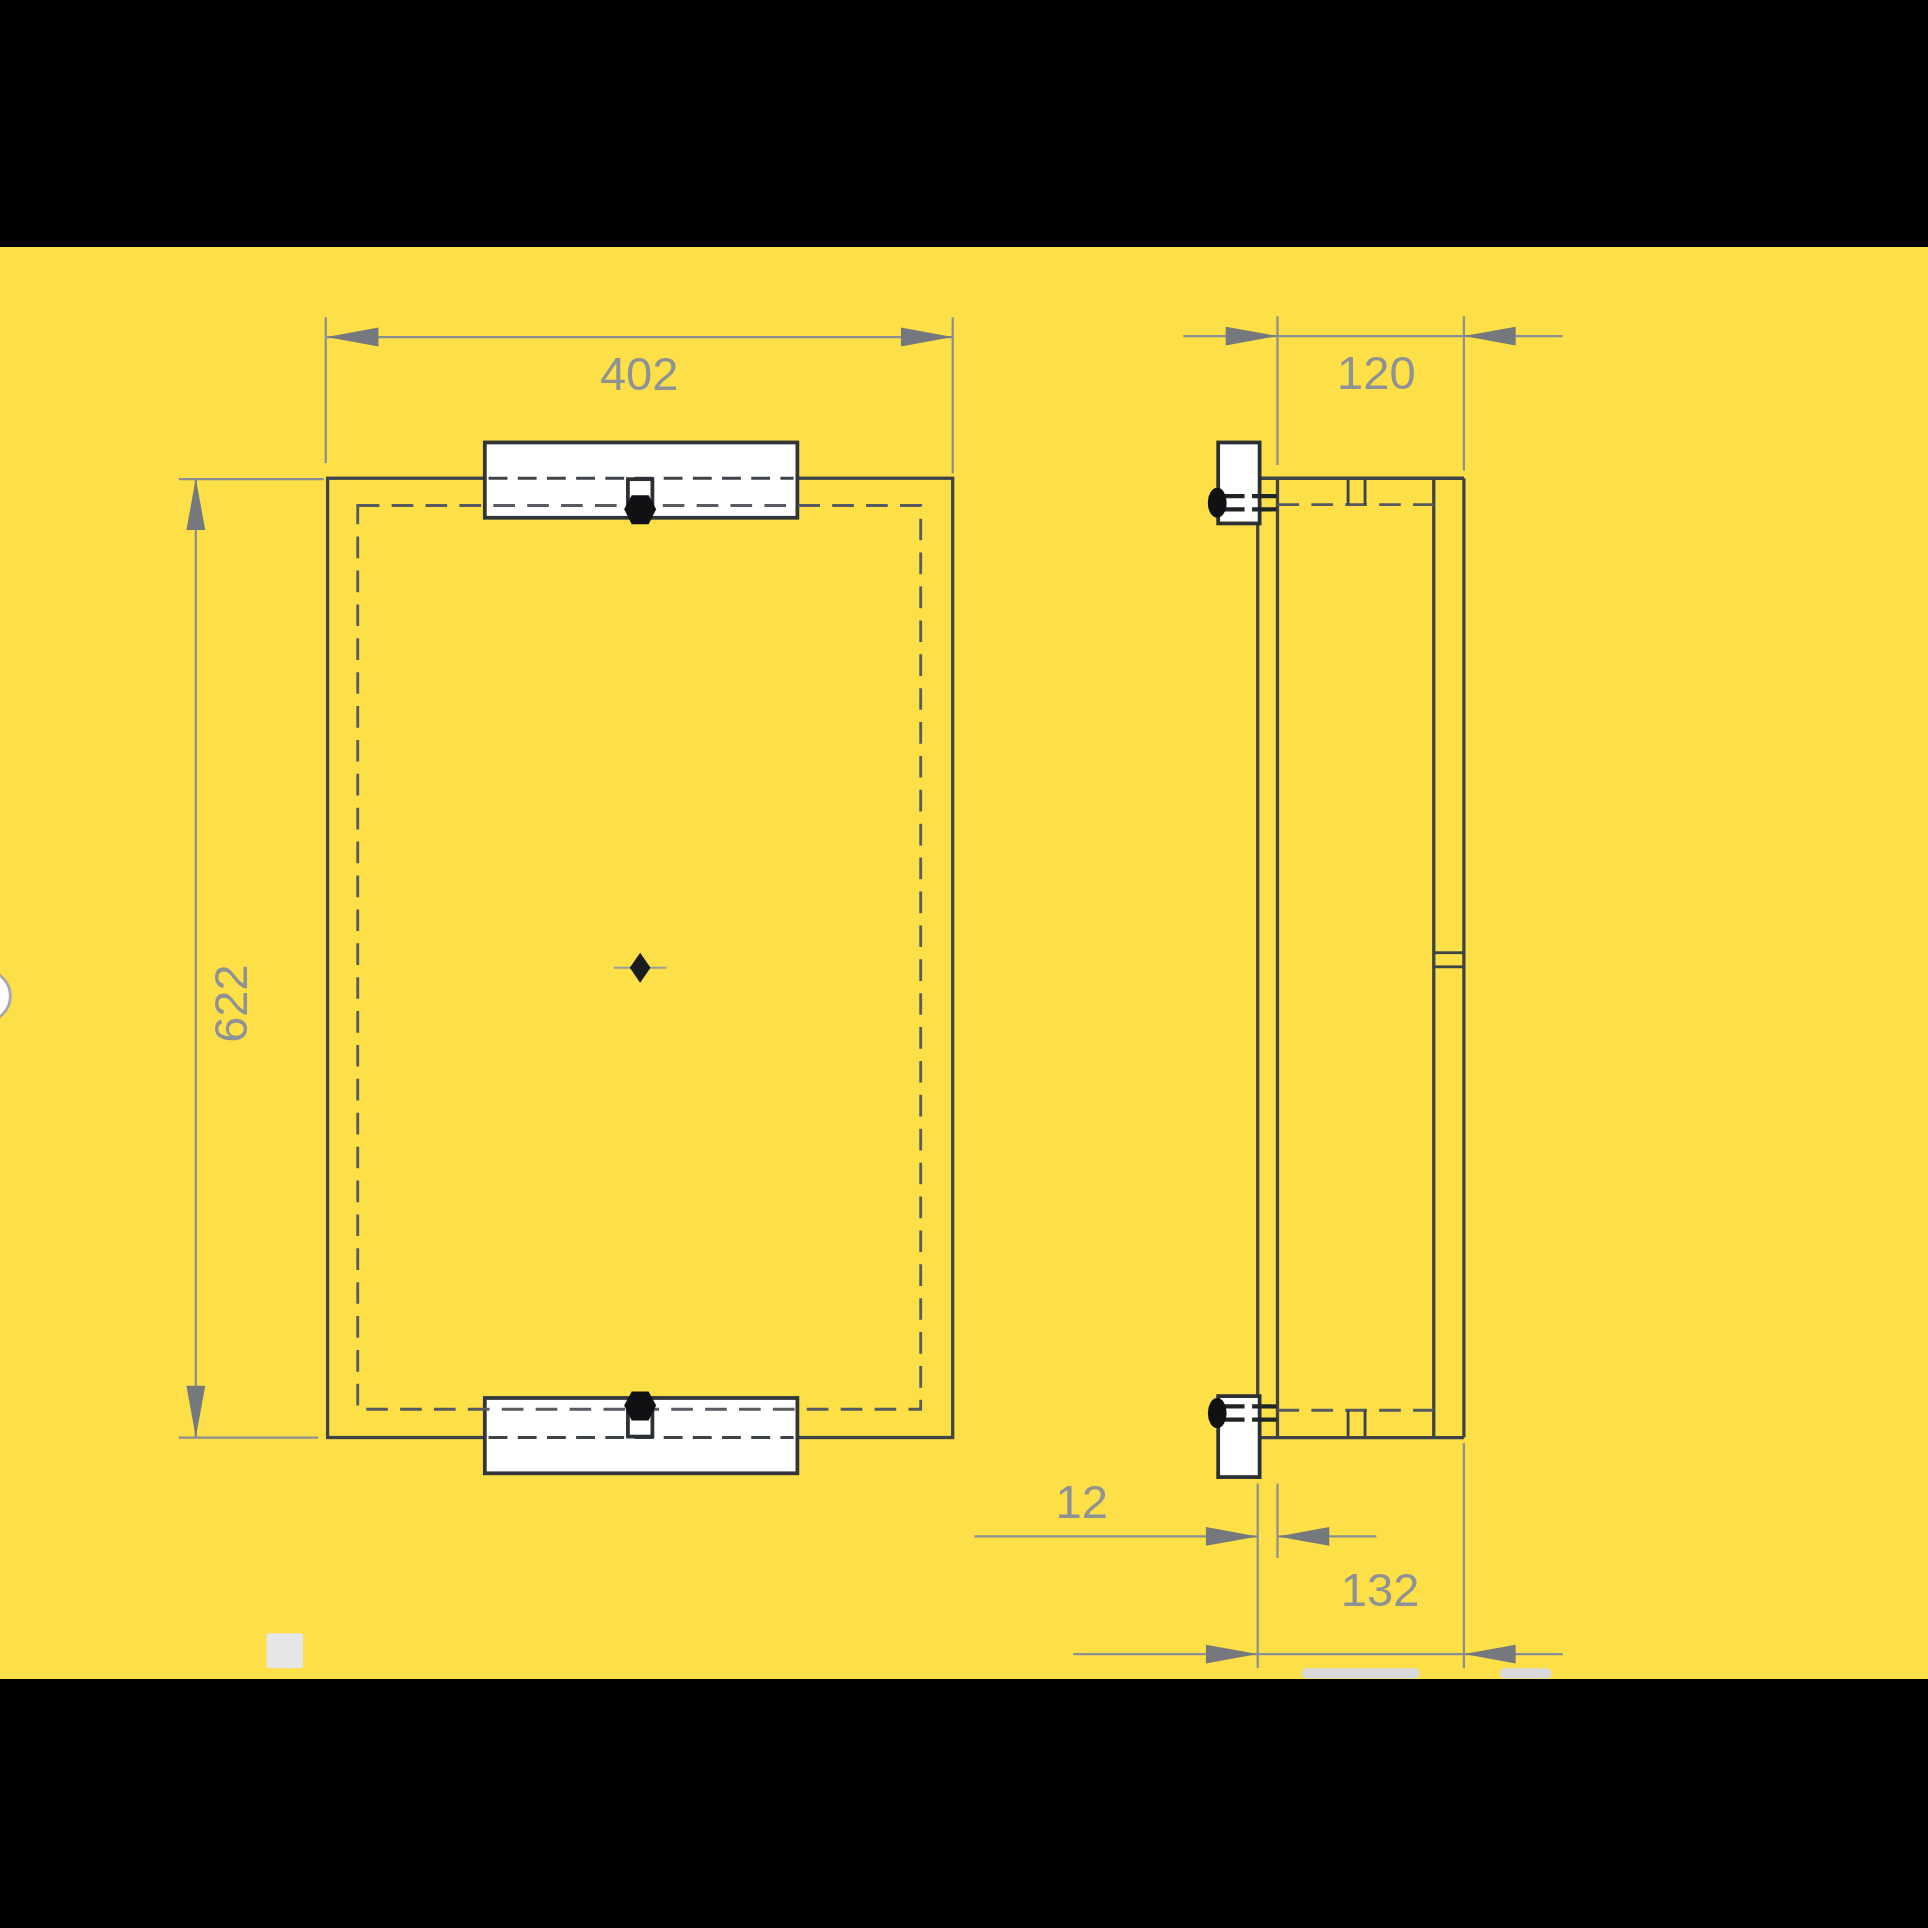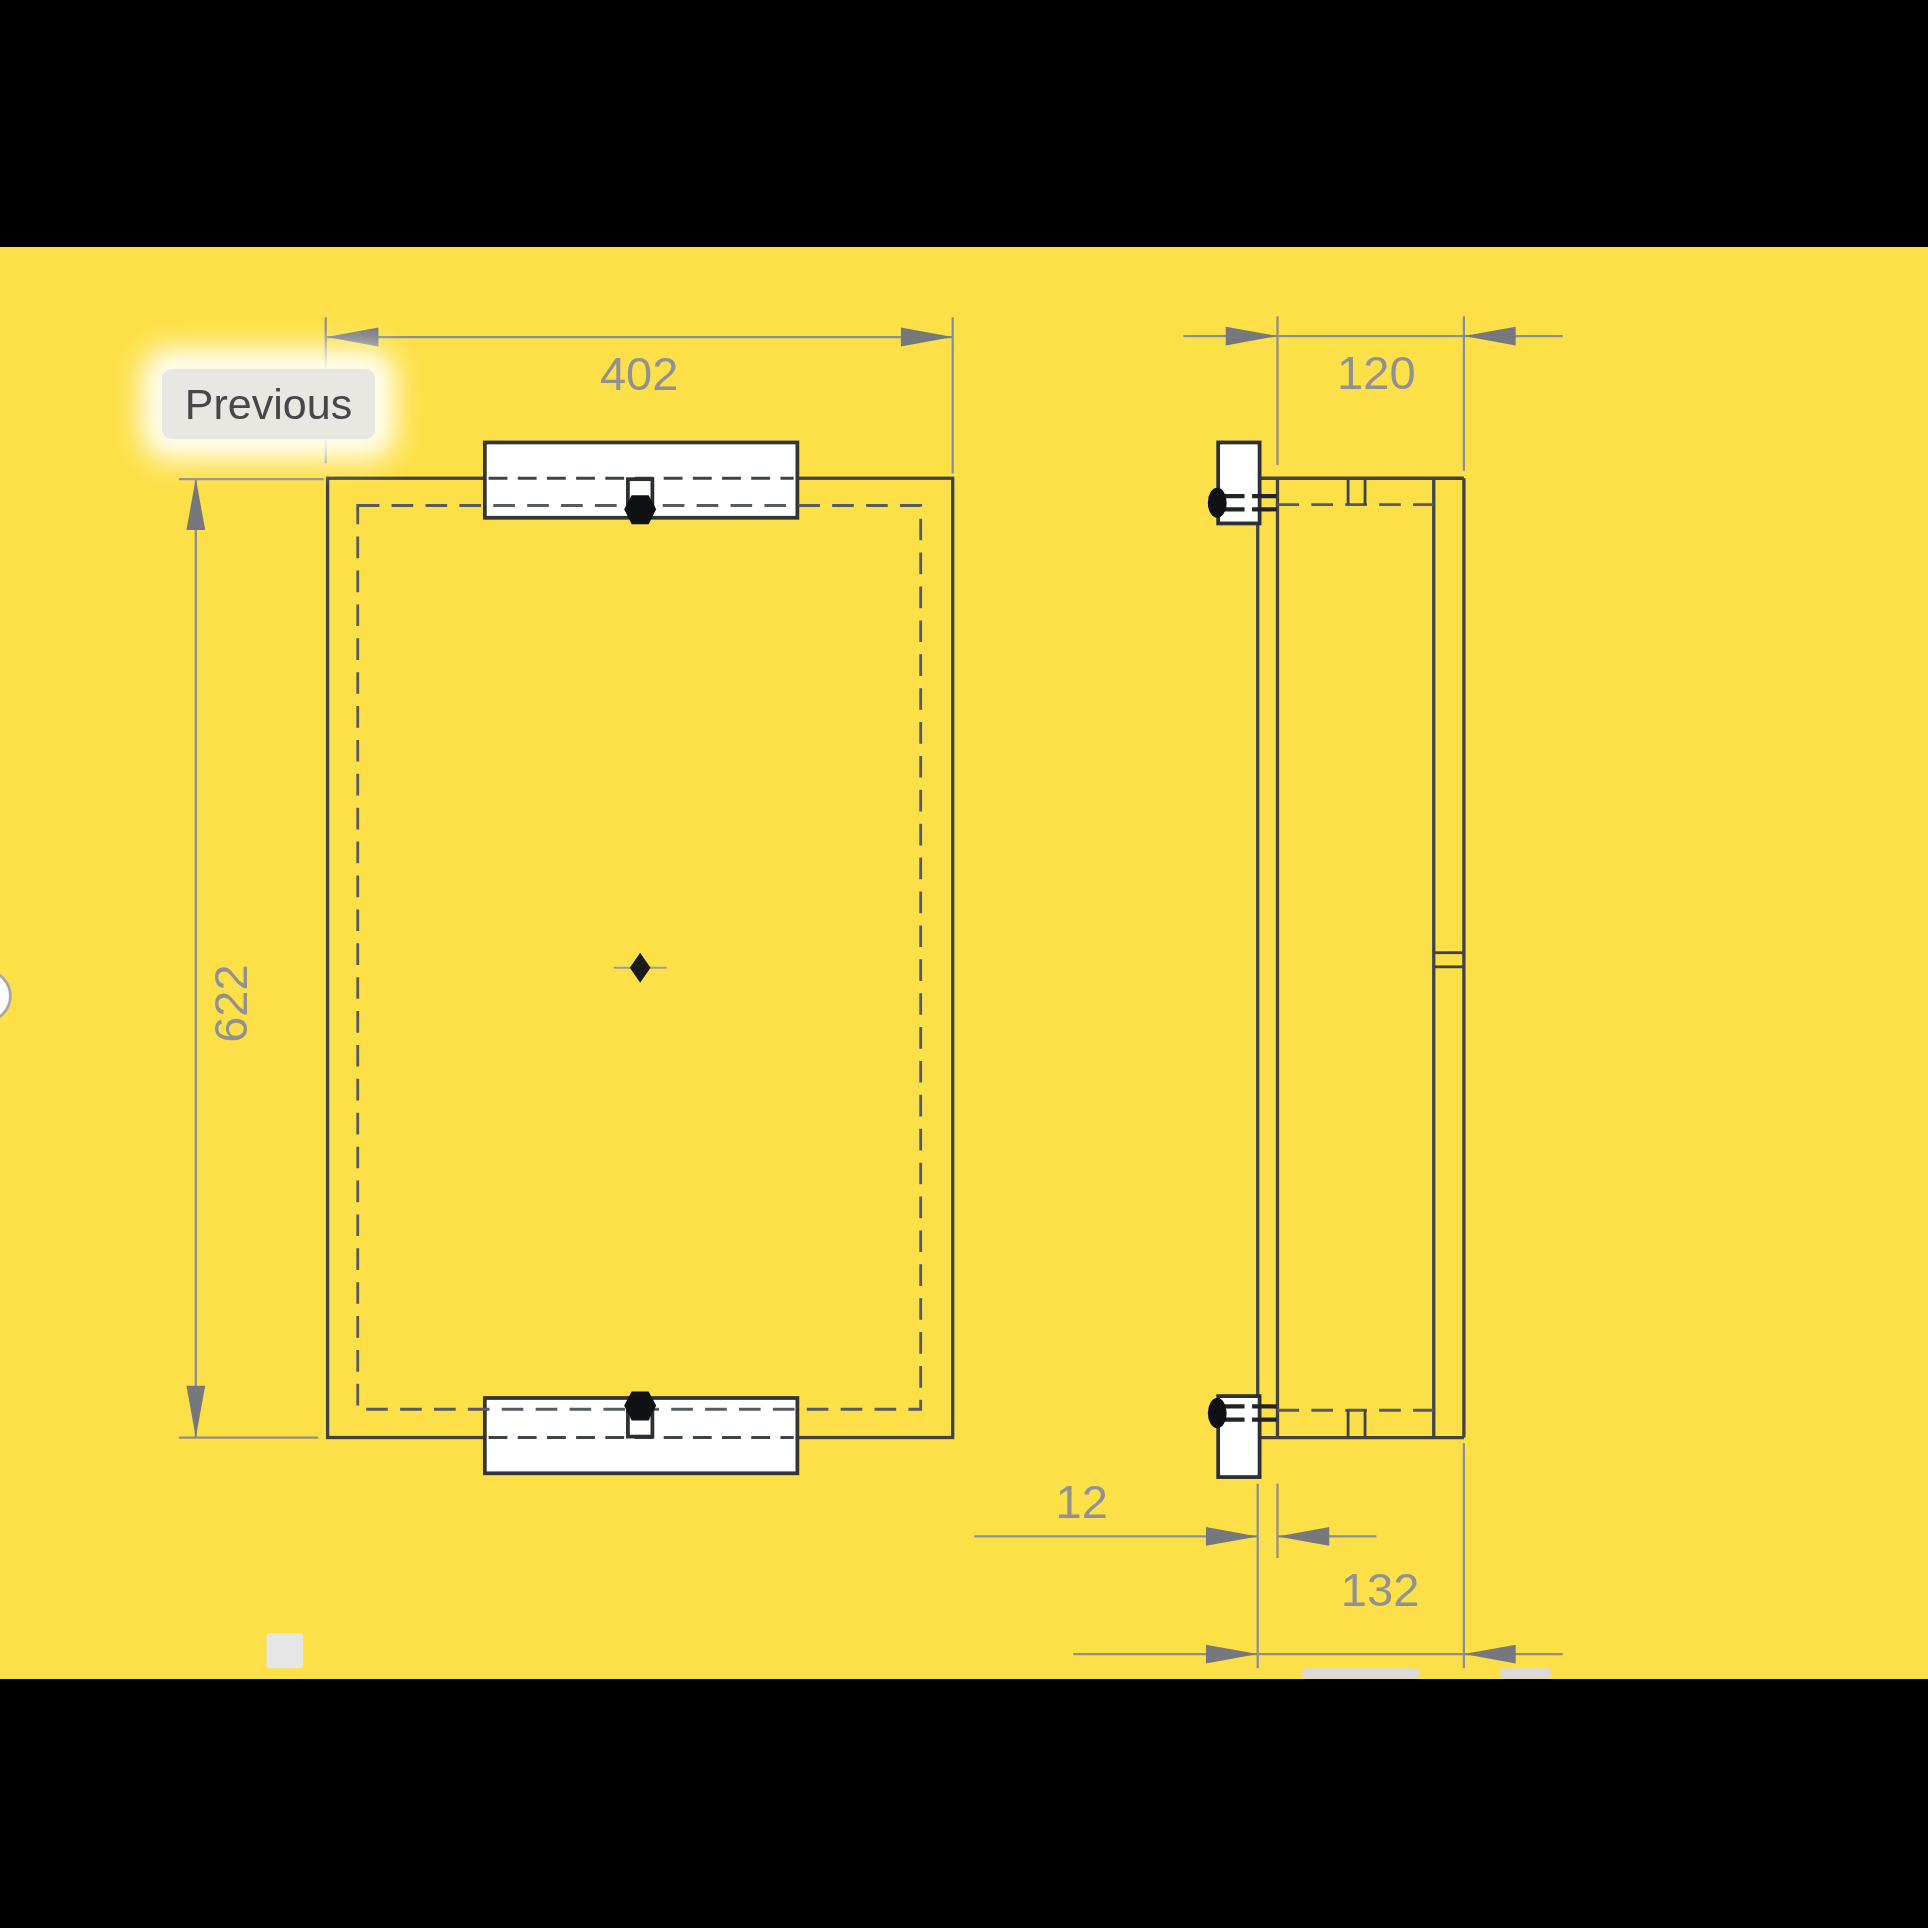--- a/index.html
+++ b/index.html
@@ -145,15 +145,14 @@
       <circle cx="-16" cy="1058" r="27" fill="#fdfdfd" stroke="#a8a8a8" stroke-width="3"></circle>
       <rect x="283" y="1735" width="39" height="37" rx="3" fill="#e6e6e6"></rect>
       <rect x="1383" y="1772" width="125" height="11" rx="5" fill="#dadada"></rect>
       <rect x="1593" y="1772" width="55" height="11" rx="5" fill="#dadada"></rect>
     </svg>
   </div>
 
   <div class="letterbox top"></div>
   <div class="letterbox bottom"></div>
 
-  <button class="prev-btn">Previous</button>
 </div>
 
 
 </body></html>

